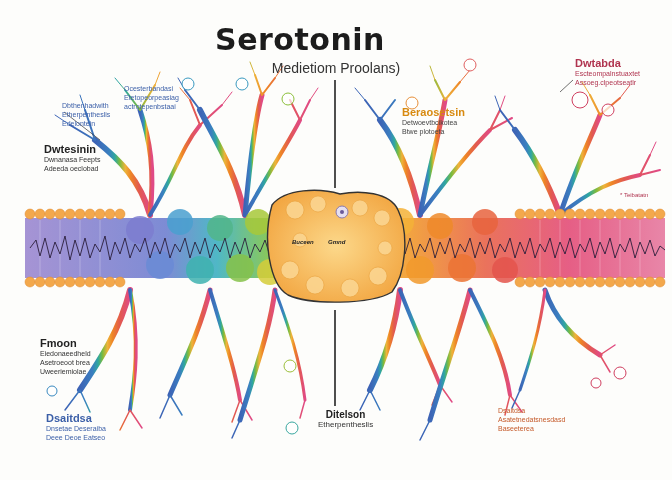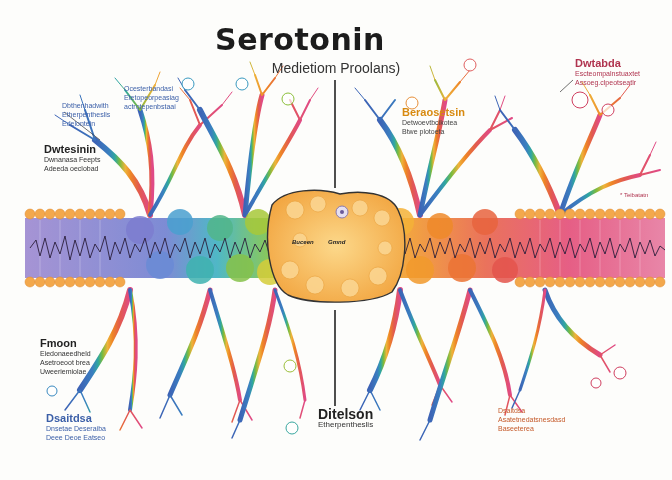--- a/index.html
+++ b/index.html
@@ -21,21 +21,21 @@
     }
     svg.scene { position: absolute; left: 0; top: 0; }
     .label { position: absolute; font-size: 7px; line-height: 9px; color: #333; }
     .label .h { font-weight: bold; font-size: 11px; line-height: 11px; color: #222; }
     .label.blue { color: #3b5fa8; }
     .label.orange .h { color: #d88a10; }
     .label.orange { color: #444; margin-left: 48px; }
     .label.red { color: #b0344f; }
     .label.red .h { color: #b0344f; }
     .label.salmon { color: #c55a2a; }
-    .label.center .h { font-size: 14px; text-align: center; }
+    .label.center .h { font-size: 10px; text-align: center; }
     .label.center { font-size: 8px; text-align: left; }
   </style>
 </head>
 <body>
 
 <svg class="scene" width="672" height="480" viewBox="0 0 672 480">
   <defs>
     <linearGradient id="bandGrad" x1="0" y1="0" x2="1" y2="0">
       <stop offset="0" stop-color="#9c88d0"></stop>
       <stop offset="0.22" stop-color="#6f7fd0"></stop>

